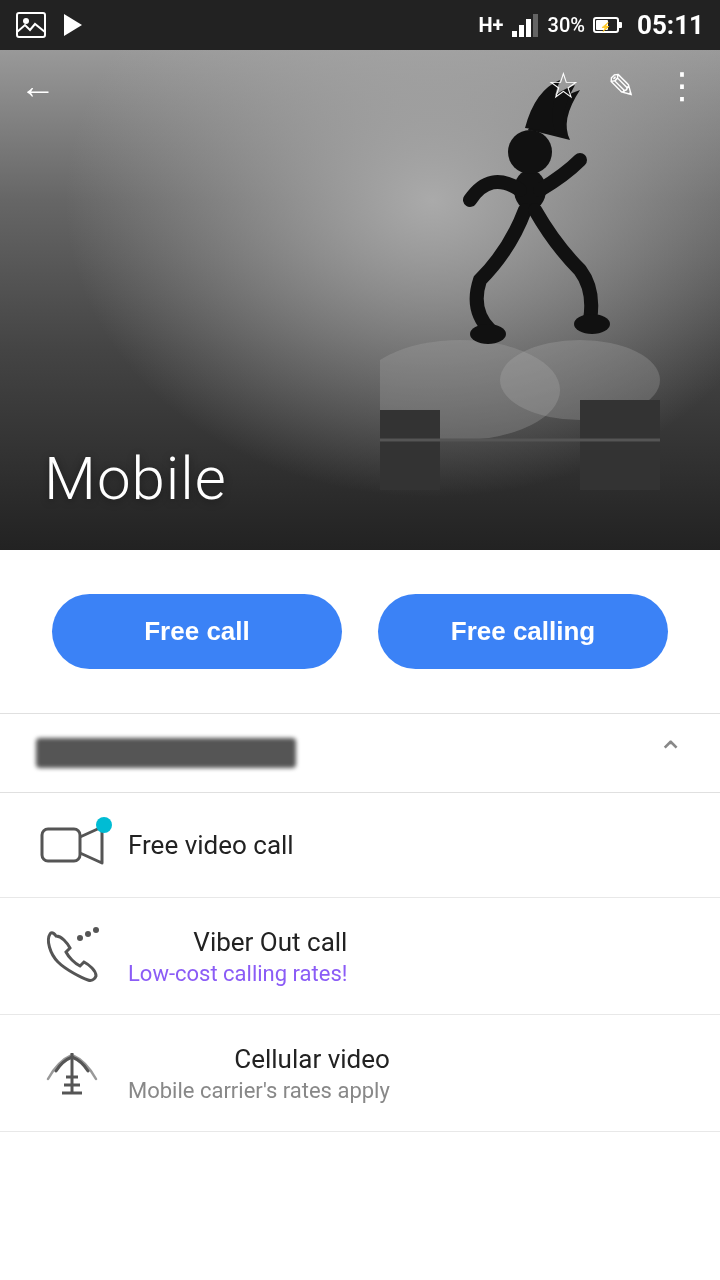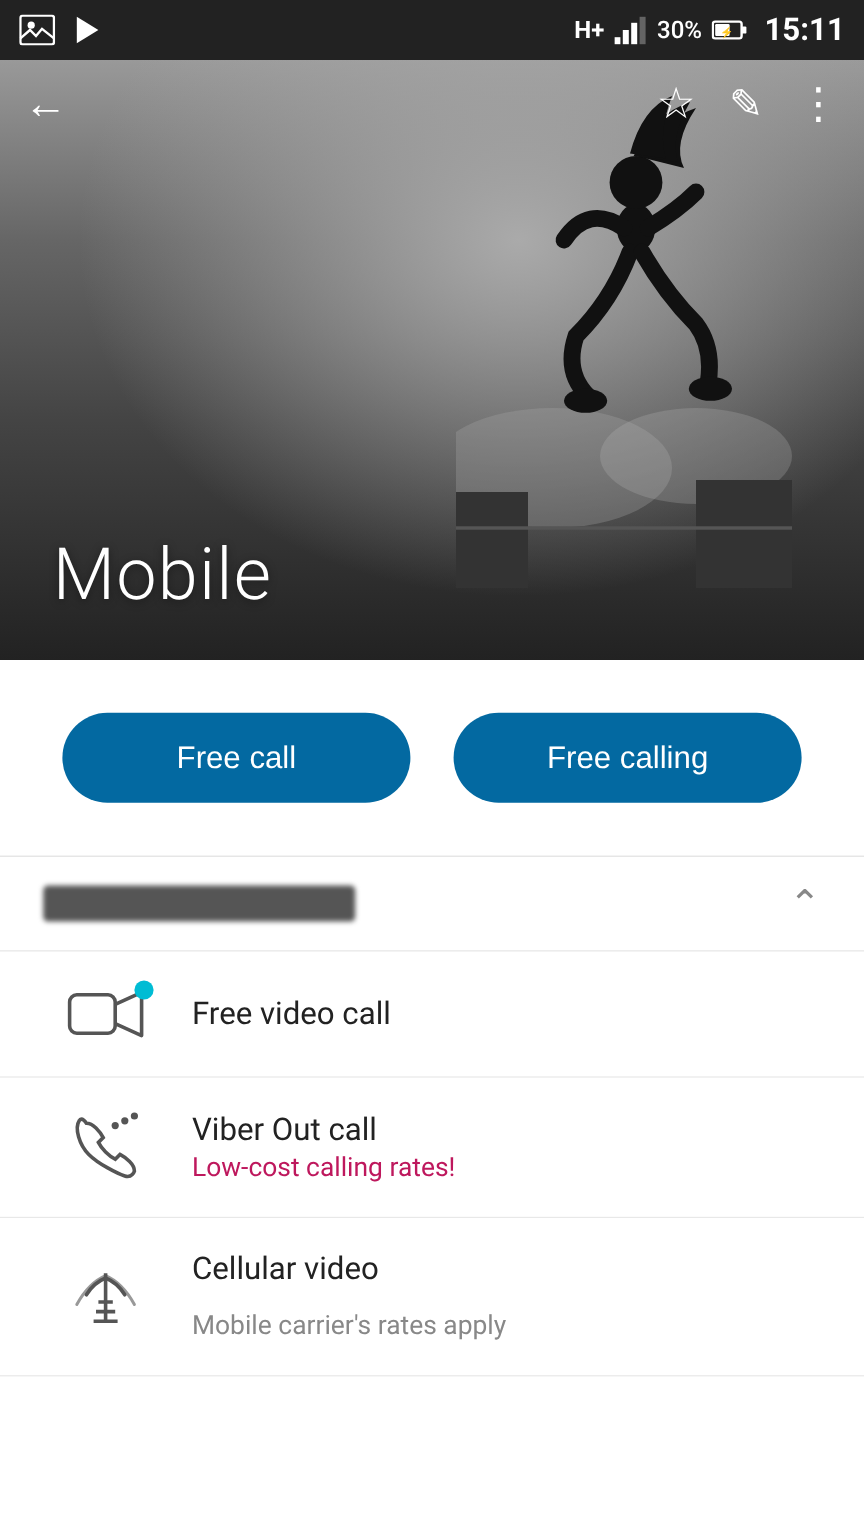--- a/index.html
+++ b/index.html
@@ -83,27 +83,27 @@
 
     
     .action-buttons {
       display: flex;
       justify-content: center;
       gap: 36px;
       padding: 44px 36px;
       background: #fff;
     }
     .btn-primary {
-      background: #0369a1;
+      background: #3b82f6;
       color: #fff;
       border: none;
       border-radius: 50px;
       padding: 22px 0;
       font-size: 26px;
-      font-weight: 400;
+      font-weight: 700;
       cursor: pointer;
       flex: 1;
       max-width: 290px;
     }
 
     
     .phone-section {
       border-top: 1px solid #e0e0e0;
       border-bottom: 1px solid #e0e0e0;
       background: #fff;
@@ -126,47 +126,48 @@
       cursor: pointer;
     }
 
     
     .call-options {
       background: #fff;
     }
     .call-option {
       display: flex;
       align-items: center;
-      padding: 28px 52px;
+      padding: 28px 36px;
       border-bottom: 1px solid #e8e8e8;
-      gap: 36px;
+      gap: 20px;
       cursor: pointer;
+      text-align: right;
     }
     .option-icon {
       width: 72px;
       display: flex;
       align-items: center;
       justify-content: center;
       flex-shrink: 0;
     }
     .option-text {}
     .option-title {
       font-size: 26px;
       color: #222;
       font-weight: 400;
     }
     .option-subtitle {
       font-size: 22px;
-      color: #be185d;
+      color: #8b5cf6;
       margin-top: 4px;
     }
     .option-subtitle-gray {
       font-size: 22px;
       color: #888;
-      margin-top: 20px;
+      margin-top: 4px;
     }
 
     
     svg { display: block; }
 
     
     .video-icon-wrap {
       position: relative;
     }
     .video-dot {
@@ -203,21 +204,21 @@
       <rect x="21" y="1" width="5" height="23" fill="#fff" opacity="0.3"></rect>
     </svg>
     <span style="font-size:20px;">30%</span>
 
     <svg width="30" height="20" viewBox="0 0 30 20">
       <rect x="1" y="3" width="24" height="14" rx="2" fill="none" stroke="#fff" stroke-width="2"></rect>
       <rect x="3" y="5" width="12" height="10" rx="1" fill="#fff"></rect>
       <rect x="25" y="7" width="4" height="6" rx="1" fill="#fff"></rect>
       <text x="7" y="15" fill="#222" font-size="9" font-weight="bold">⚡</text>
     </svg>
-    <span class="status-time">15:11</span>
+    <span class="status-time">05:11</span>
   </div>
 </div>
 
 <div class="hero">
 
   <div class="hero-bg"></div>
 
   <svg class="hero-silhouette" viewBox="0 0 280 420" xmlns="http://www.w3.org/2000/svg">
 
     <ellipse cx="80" cy="320" rx="100" ry="50" fill="#aaa" opacity="0.3"></ellipse>

